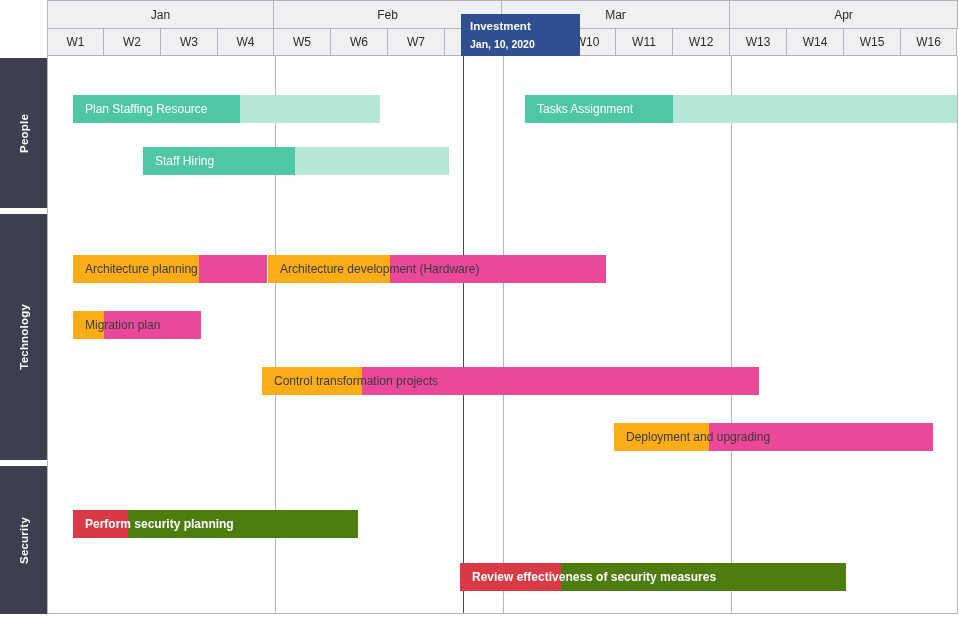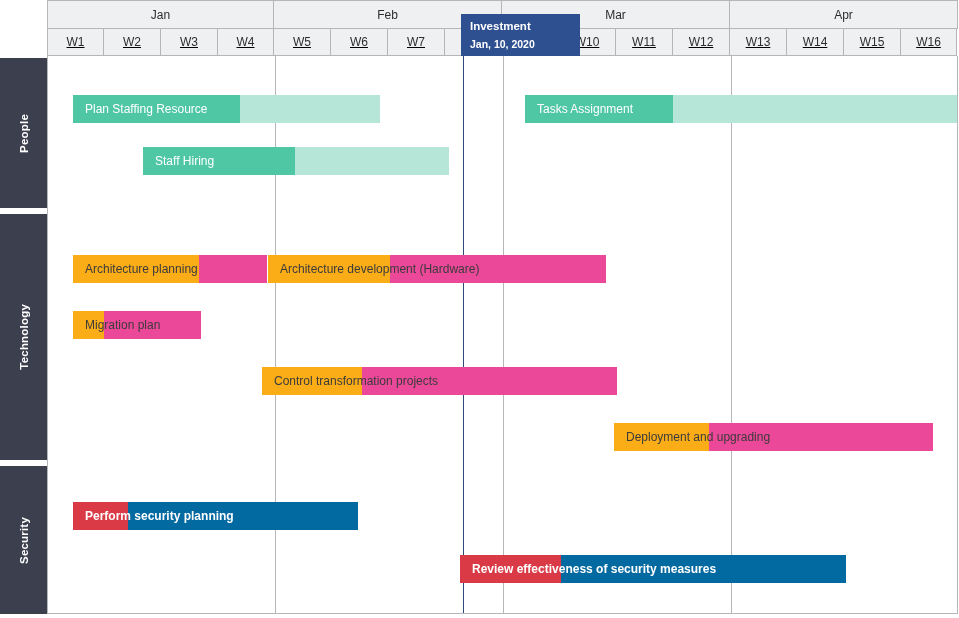--- a/index.html
+++ b/index.html
@@ -29,21 +29,21 @@
     width: 911px;
     height: 56px;
   }
   .month-row, .week-row {
     position: absolute;
     left: 0;
     width: 911px;
     display: flex;
   }
   .month-row { top: 0; height: 29px; }
-  .week-row  { top: 29px; height: 27px; text-decoration: underline; }
+  .week-row  { top: 29px; height: 27px; }
 
   .month-cell {
     box-sizing: border-box;
     background: #eff0f2;
     border-right: 1px solid #b4b6ba;
     border-top: 1px solid #b4b6ba;
     border-bottom: 1px solid #b4b6ba;
     display: flex;
     align-items: center;
     justify-content: center;
@@ -168,21 +168,21 @@
   }
 
   .bar.green            { background: #b6e6d8; padding-left: 20px; }
   .bar.green  .fill     { background: #4fc7a5; }
   .bar.green  .bar-label{ color: #ffffff; }
 
   .bar.orange           { background: #ec4899; margin-top: 11px; }
   .bar.orange .fill     { background: #fbad18; }
   .bar.orange .bar-label{ color: #3b3b3b; }
 
-  .bar.red              { background: #0369a1; }
+  .bar.red              { background: #4d7c0f; margin-top: 8px; }
   .bar.red    .fill     { background: #d93a45; }
   .bar.red    .bar-label{ color: #ffffff; font-weight: bold; }
 </style>
 </head>
 <body>
 
 <div id="gantt-root">
 
   <div class="header-area">
 
@@ -285,21 +285,21 @@
       <div class="fill" style="width:122px"></div>
       <div class="bar-label">Architecture development (Hardware)</div>
     </div>
 
     <div class="bar orange" style="left:25px;  top:244px; width:128px">
       <div class="fill" style="width:31px"></div>
       <div class="bar-label">Migration plan</div>
     </div>
 
 
-    <div class="bar orange" style="left:214px; top:300px; width:355px">
+    <div class="bar orange" style="left:214px; top:300px; width:497px">
       <div class="fill" style="width:100px"></div>
       <div class="bar-label">Control transformation projects</div>
     </div>
 
     <div class="bar orange" style="left:566px; top:356px; width:319px">
       <div class="fill" style="width:95px"></div>
       <div class="bar-label">Deployment and upgrading</div>
     </div>
 
     <div class="bar red" style="left:25px;  top:446px; width:285px">

